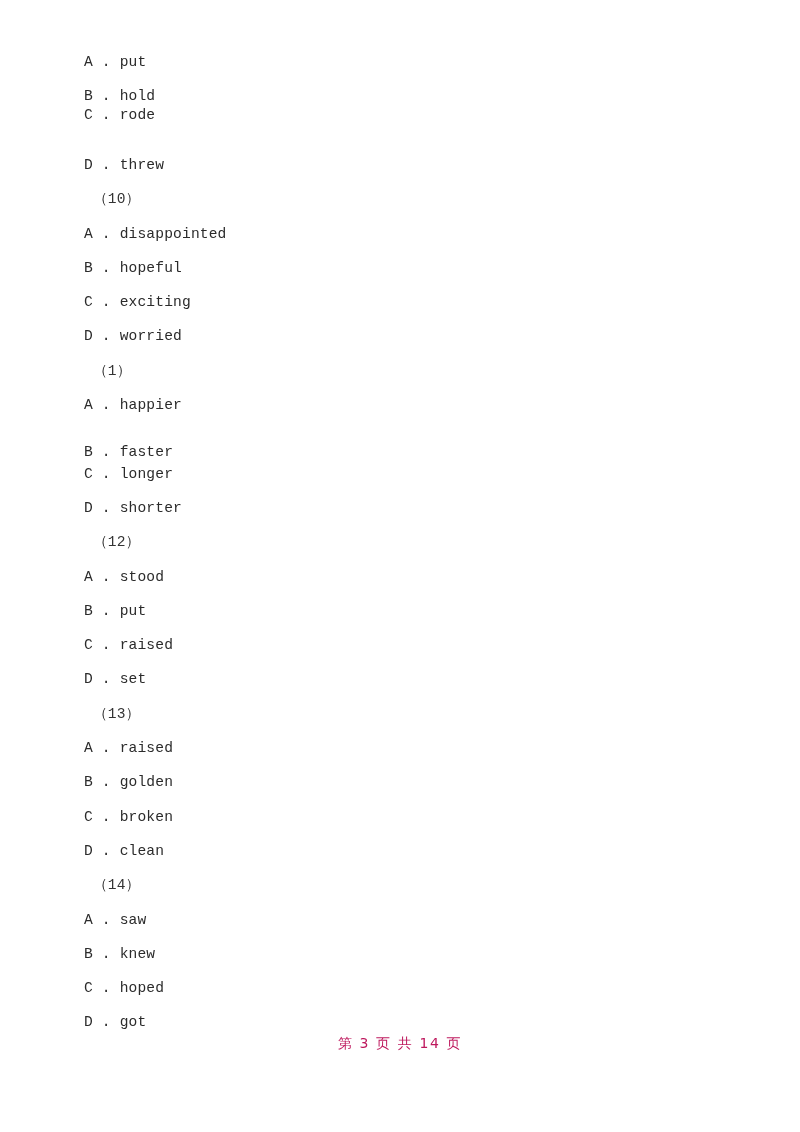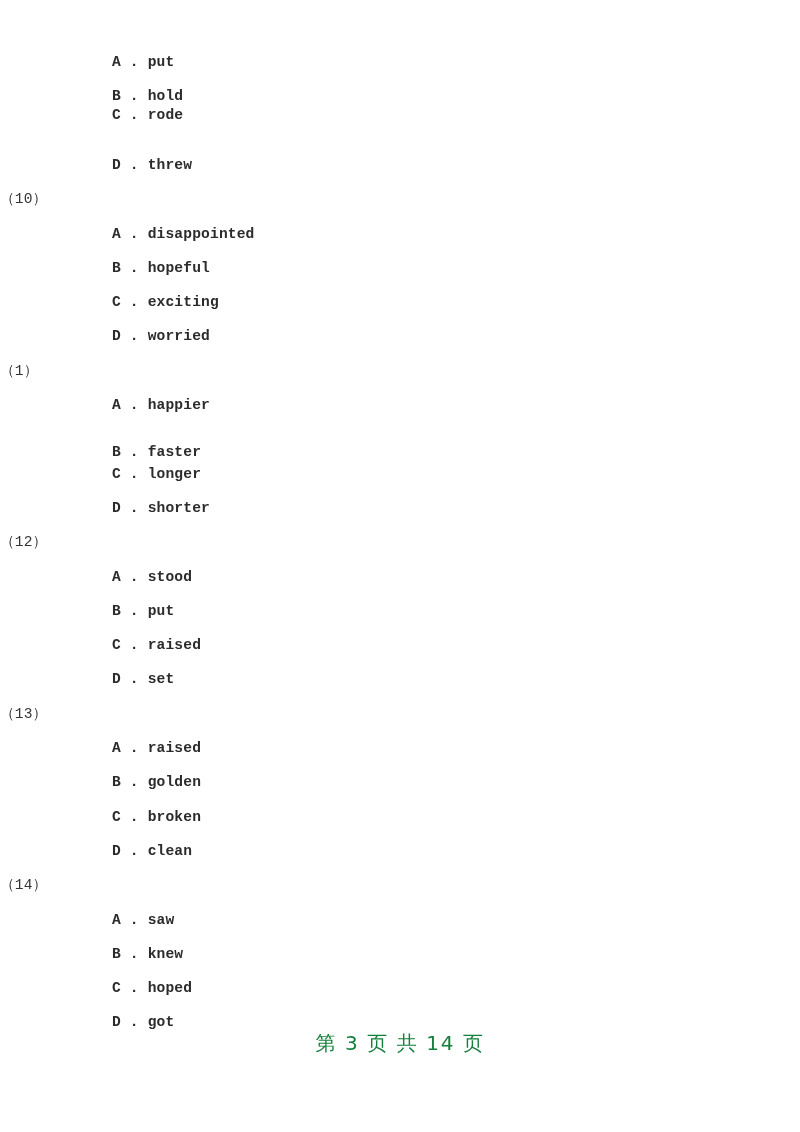--- a/index.html
+++ b/index.html
@@ -43,38 +43,38 @@
     line-height: 34.3px;
     letter-spacing: 0.15px;
   }
 
   .line .txt {
     display: inline-block;
     white-space: pre;
   }
 
   .opt-line .txt {
-    padding-left: 112px;
-    font-weight: bold;
+    padding-left: 84px;
   }
 
   .qnum-line .txt {
+    padding-left: 93px;
     color: #343434;
   }
 
   #footer {
     position: absolute;
     top: 1030px;
     left: 0;
     width: 800px;
     text-align: center;
     font-family: "DejaVu Sans", "Liberation Sans", sans-serif;
-    font-size: 20px;
+    font-size: 14px;
     line-height: 26px;
-    color: #15803d;
+    color: #be185d;
     letter-spacing: 1.6px;
     white-space: pre;
   }
 </style>
 </head>
 <body>
 
 <div id="page">
   <div id="content">
       <div class="line opt-line" style="top: 45px;"><span class="txt">A . put</span></div>

